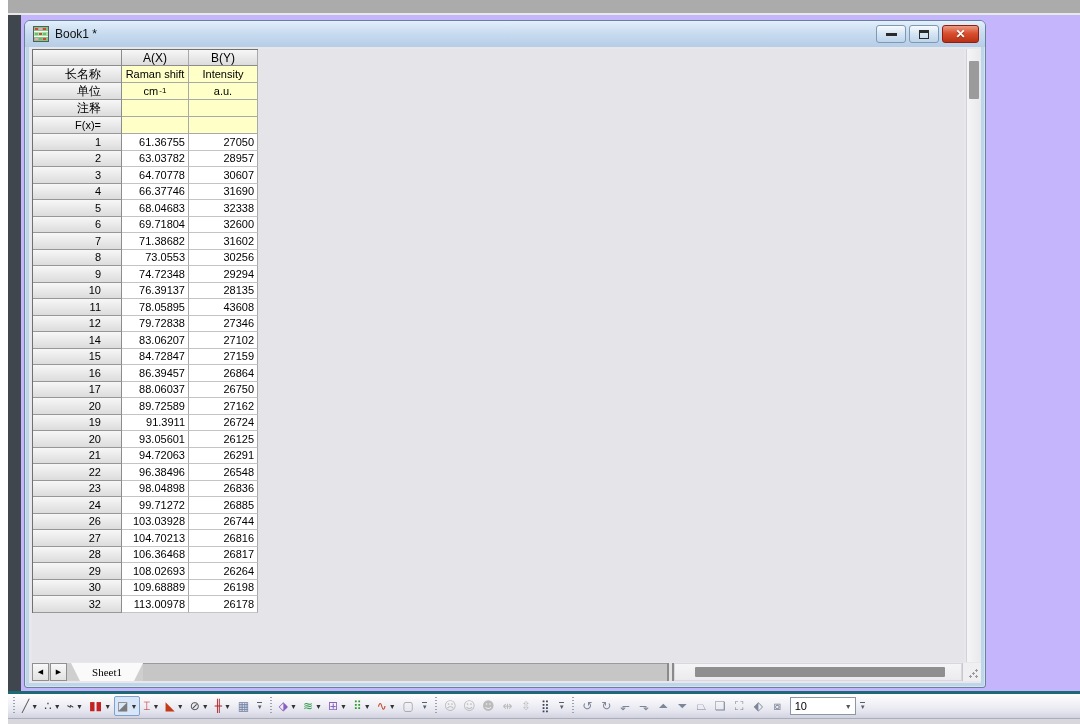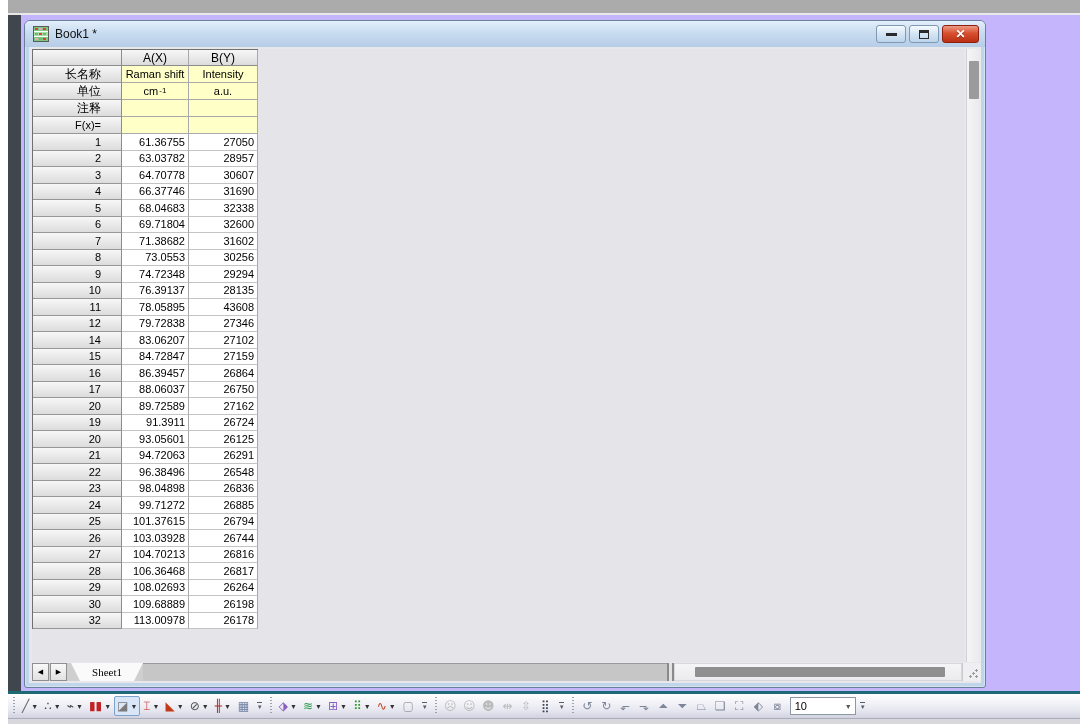--- a/index.html
+++ b/index.html
@@ -270,25 +270,20 @@
               <div class="cell c-rowhead">23</div>
               <div class="cell c-a c-data">98.04898</div>
               <div class="cell c-b c-data">26836</div>
             </div>
             <div class="trow trow-d">
               <div class="cell c-rowhead">24</div>
               <div class="cell c-a c-data">99.71272</div>
               <div class="cell c-b c-data">26885</div>
             </div>
             <div class="trow trow-d">
-              <div class="cell c-rowhead">25</div>
-              <div class="cell c-a c-data">101.37615</div>
-              <div class="cell c-b c-data">26794</div>
-            </div>
-            <div class="trow trow-d">
               <div class="cell c-rowhead">26</div>
               <div class="cell c-a c-data">103.03928</div>
               <div class="cell c-b c-data">26744</div>
             </div>
             <div class="trow trow-d">
               <div class="cell c-rowhead">27</div>
               <div class="cell c-a c-data">104.70213</div>
               <div class="cell c-b c-data">26816</div>
             </div>
             <div class="trow trow-d">

